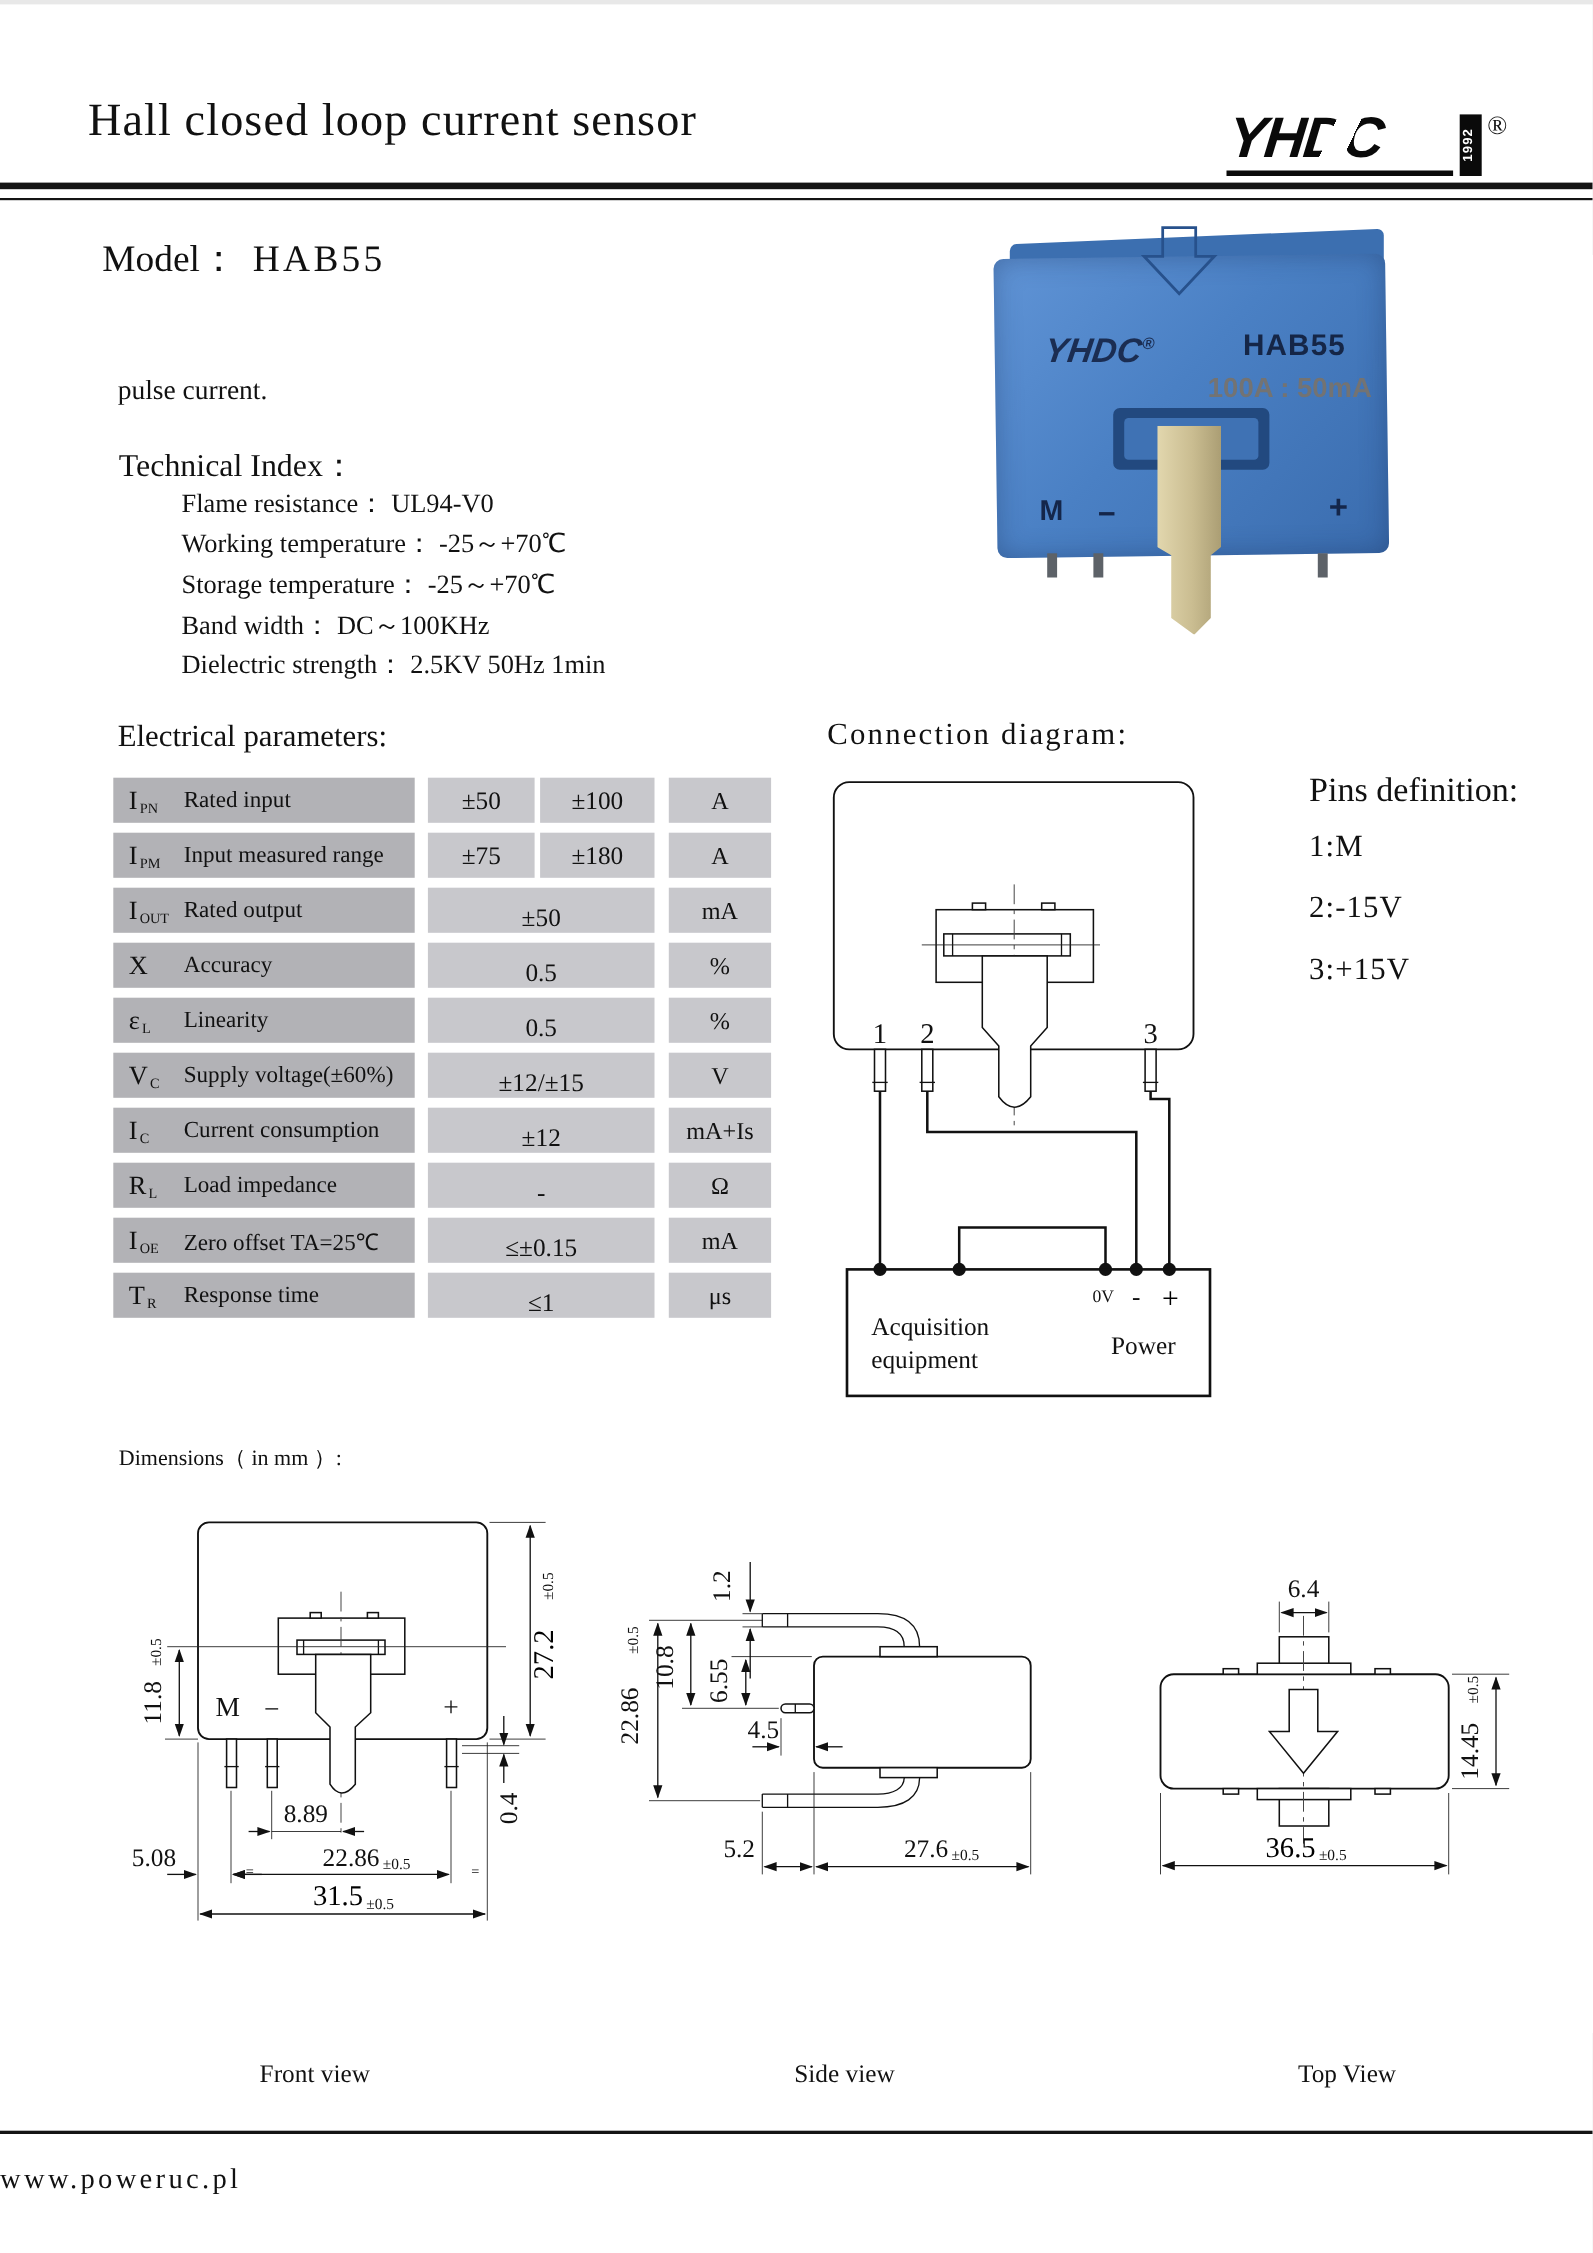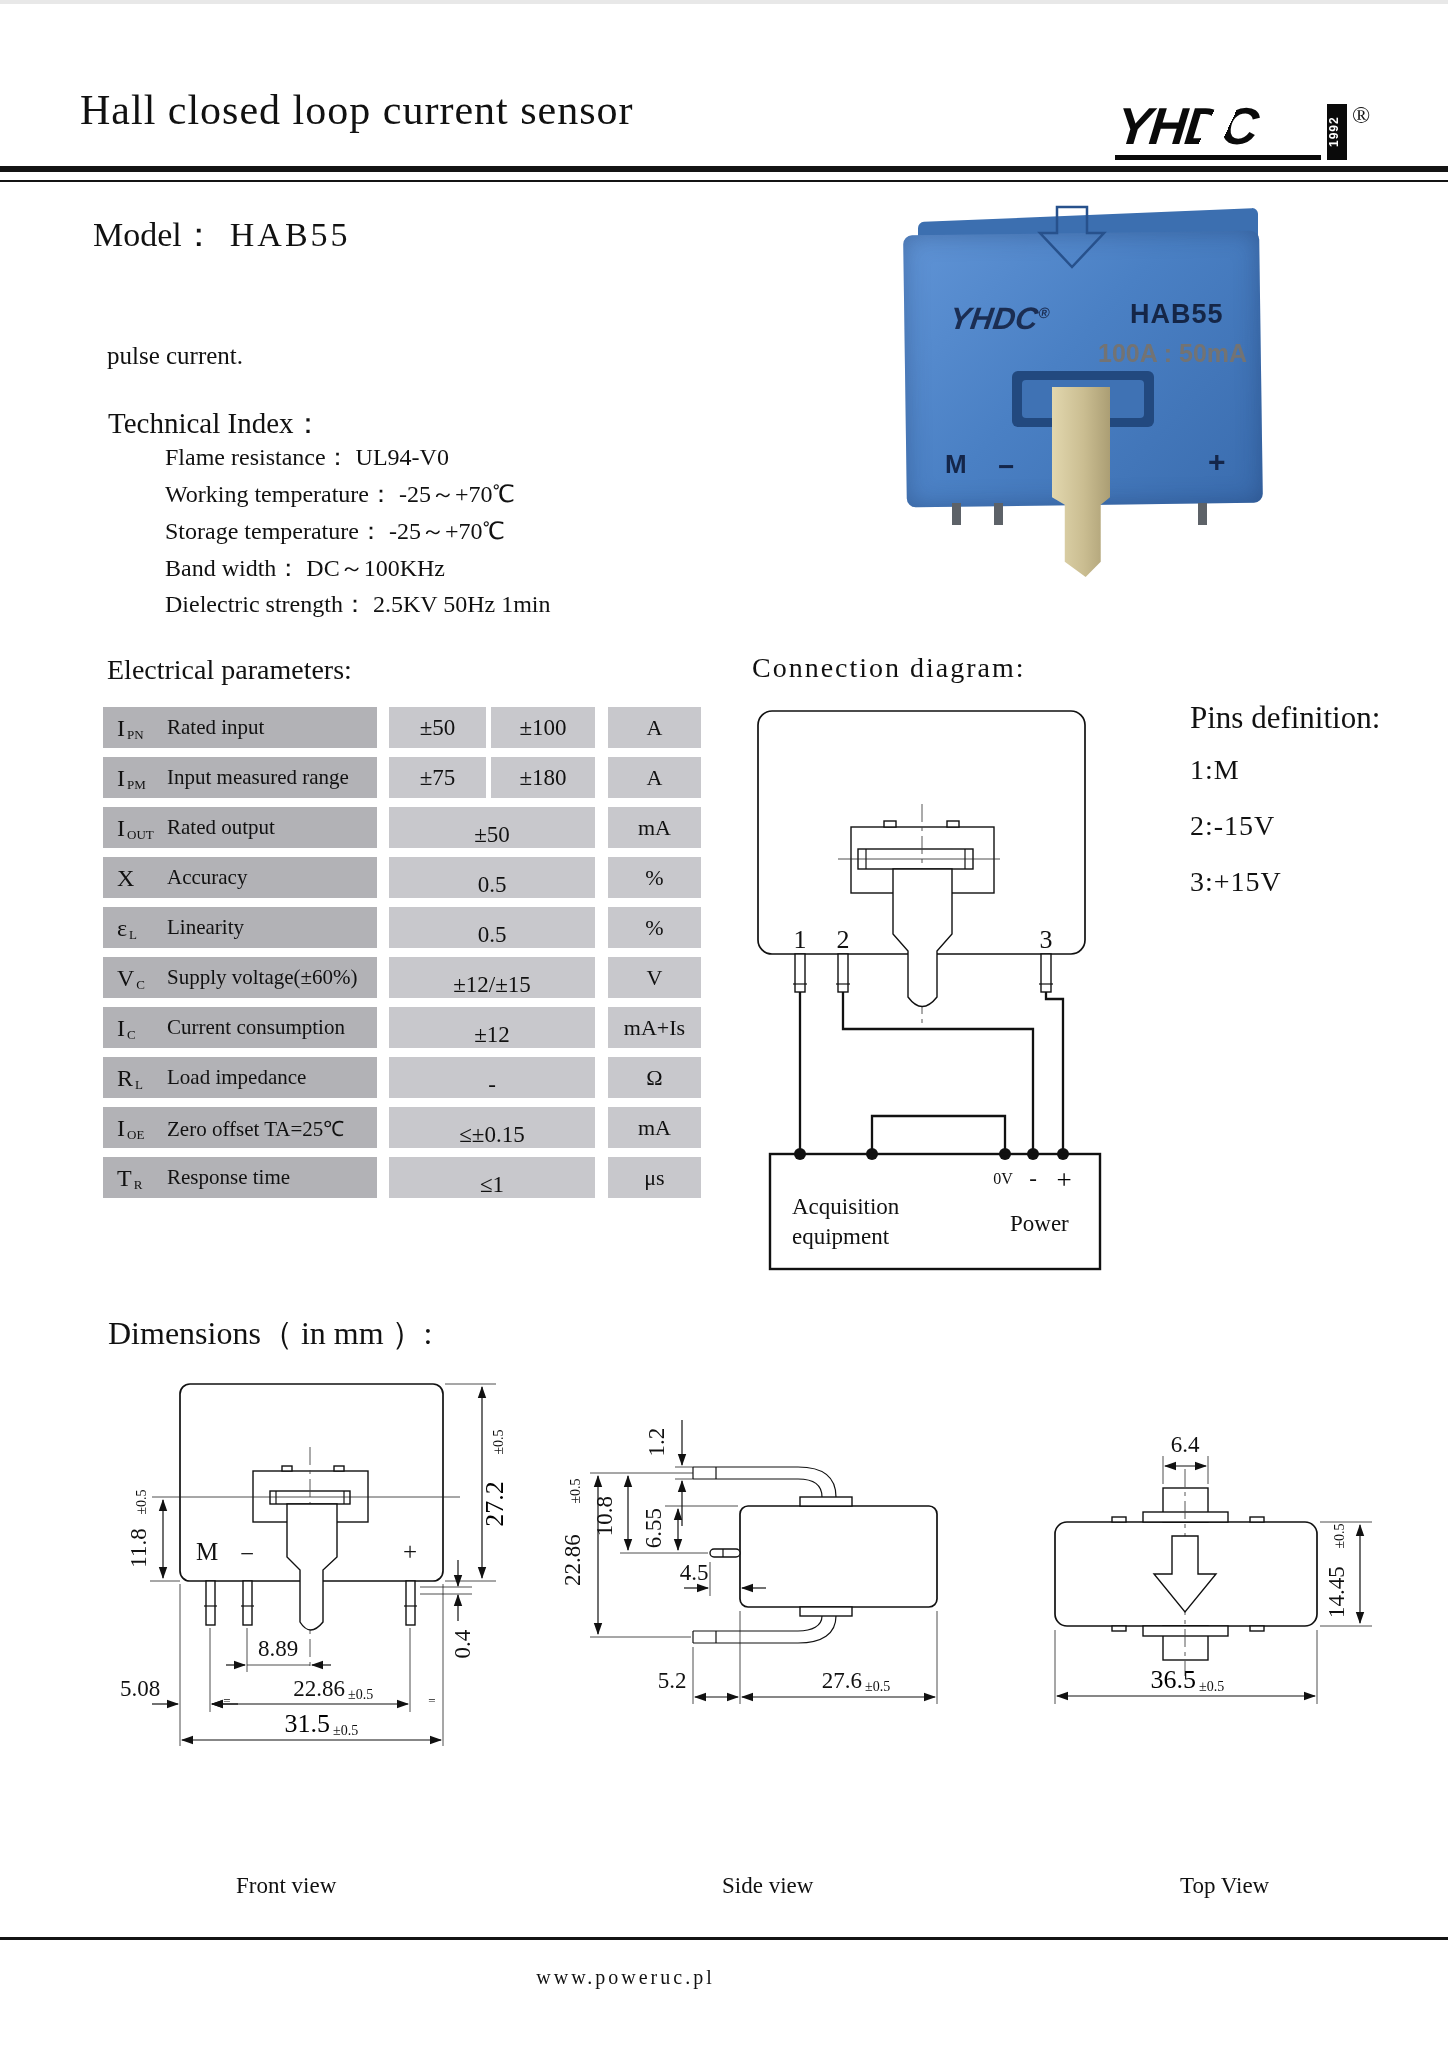--- a/index.html
+++ b/index.html
@@ -77,28 +77,28 @@
   .v1{width:97px}.v2{width:104px}
   .c-unit{width:93px;background:#c8c8cc;display:flex;align-items:center;justify-content:center;font-size:22px}
 
   
   .conn-head{left:752px;top:648px;font-size:28px;letter-spacing:2px}
   .pins-head{left:1190px;top:696px;font-size:31px}
   .pins-item{left:1190px;font-size:28px;letter-spacing:1px}
   .pd0{top:750px}.pd1{top:806px}.pd2{top:862px}
 
   
-  .dim-head{left:108px;top:1308px;font-size:32px}
+  .dim-head{left:108px;top:1308px;font-size:20px}
   .caption{font-size:23px}
   .cap-front{left:236px;top:1869px}
   .cap-side{left:722px;top:1869px}
   .cap-top{left:1180px;top:1869px}
 
   .foot-rule{left:0;top:1933px;width:1448px;height:3px;background:#141414}
-  .foot-url{left:0;top:1962px;width:1251px;text-align:center;font-size:20px;letter-spacing:3px}
+  .foot-url{left:0;top:1962px;width:1251px;text-align:left;font-size:26px;letter-spacing:3px}
 
   
   svg{position:absolute;overflow:visible}
   .ln{stroke:#111;stroke-width:1.2;fill:none}
   .ln2{stroke:#111;stroke-width:2.3;fill:none}
   .outline{stroke:#111;stroke-width:1.7;fill:#fff}
   .outline-t{stroke:#111;stroke-width:1.4;fill:#fff}
   .cl{stroke:#444;stroke-width:0.9;fill:none;stroke-dasharray:18 5 4 5}
   .thin{stroke:#222;stroke-width:0.8;fill:none}
   .dimtxt{font-family:"Liberation Serif",serif;font-size:23px;fill:#111}

